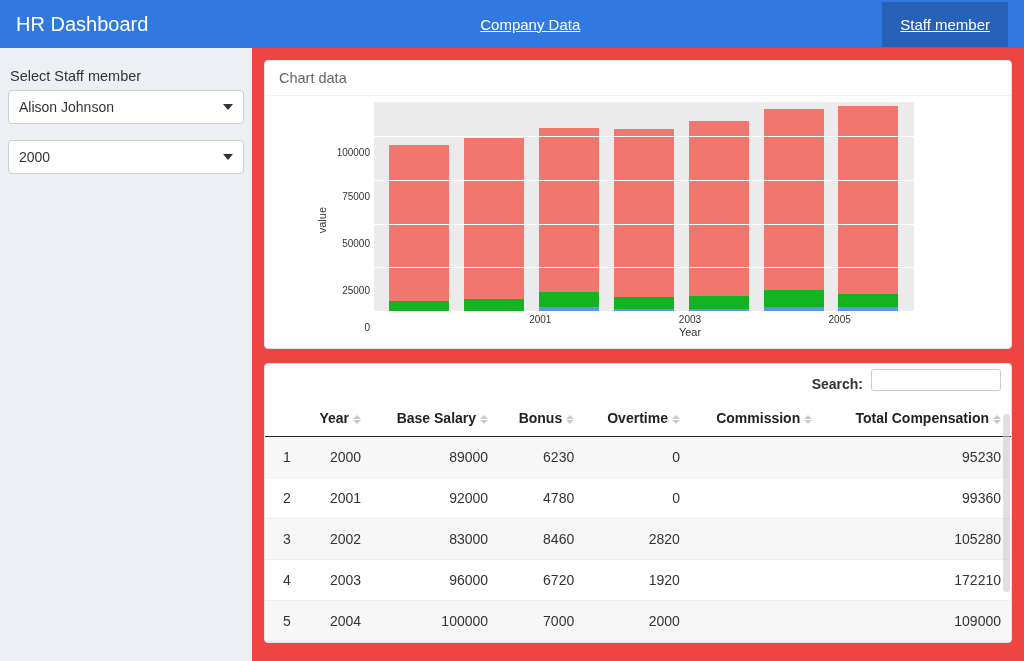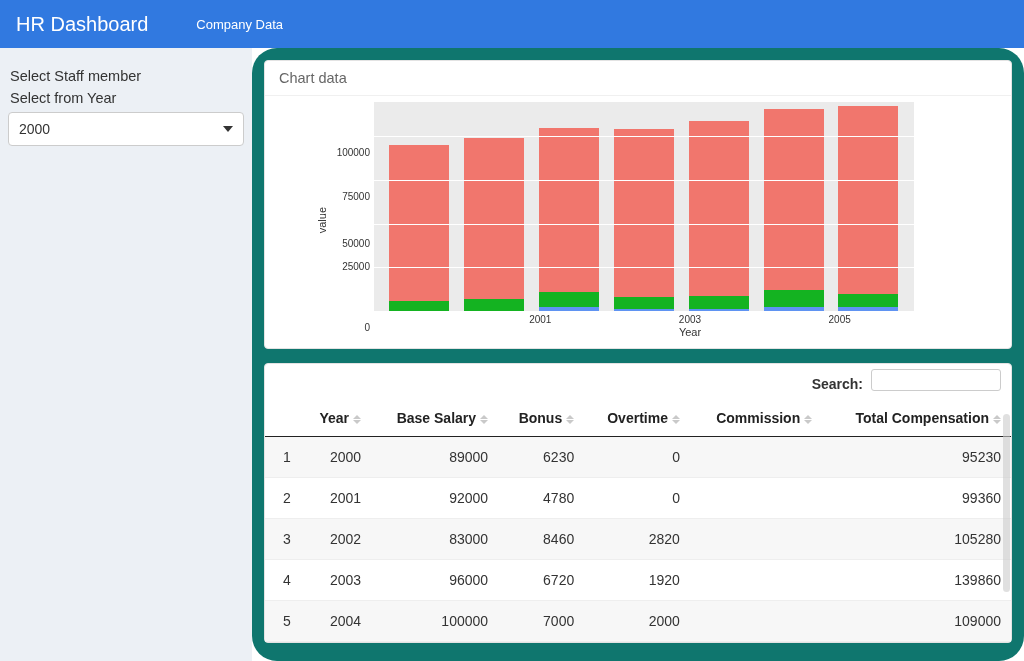--- a/index.html
+++ b/index.html
@@ -11,32 +11,34 @@
     width: 1024px;
     height: 661px;
     overflow: hidden;
   }
   .navbar {
     background: #3179e0;
     height: 48px;
     display: flex;
     align-items: center;
     padding: 0 16px;
+    justify-content: space-between;
   }
   .navbar .brand {
     color: #fff;
     font-size: 20px;
     font-weight: 400;
     margin-right: 30px;
   }
   .navbar .nav-item {
     color: #fff;
     padding: 14px 18px;
-    font-size: 13px;
+    font-size: 15px;
     cursor: pointer;
+    text-decoration: underline;
   }
   .navbar .nav-item.active {
     background: #2760b8;
   }
   .layout {
     display: flex;
     height: calc(100% - 48px);
     justify-content: space-between;
   }
   .sidebar {
@@ -68,23 +70,22 @@
   .selectbox .caret {
     width: 0; height: 0;
     border-left: 5px solid transparent;
     border-right: 5px solid transparent;
     border-top: 6px solid #333;
   }
   .main {
     flex: 1;
     padding: 12px 12px 0 12px;
     overflow-y: auto;
-    background: #0f766e;
+    background: #ef4444;
     position: relative;
-    border-radius: 25px;
   }
   .panel {
     border: 1px solid #e3e3e3;
     border-radius: 4px;
     margin-bottom: 14px;
     background: #fff;
   }
   .panel-heading {
     padding: 9px 14px;
     color: #666;
@@ -251,43 +252,47 @@
     border-radius: 5px;
     opacity: 0.6;
   }
 </style>
 </head>
 <body>
 
 <div class="navbar">
   <div class="brand">HR Dashboard</div>
   <div class="nav-item">Company Data</div>
+  <div class="nav-item active">Staff member</div>
 </div>
 
 <div class="layout">
   <div class="sidebar">
     <label>Select Staff member</label>
-    <label>Select from Year</label>
+    <div class="selectbox">
+      <span>Alison Johnson</span>
+      <span class="caret"></span>
+    </div>
     <div class="selectbox">
       <span>2000</span>
       <span class="caret"></span>
     </div>
   </div>
 
   <div class="main">
 
     <div class="panel">
       <div class="panel-heading">Chart data</div>
       <div class="panel-body">
         <div class="chart-wrap">
           <div class="chart-inner">
             <div class="ylabel">value</div>
             <div class="yticks" id="yticks">
                 <span style="bottom: -2px;">0</span>
-                <span style="bottom: 59px;">25000</span>
+                <span style="bottom: 35px;">25000</span>
                 <span style="bottom: 82px;">50000</span>
                 <span style="bottom: 129.25px;">75000</span>
                 <span style="bottom: 173px;">100000</span>
               </div>
             <div>
               <div class="chart-plot" id="chart-plot">
                 <div class="bars" id="bars">
                     <div class="bar-stack">
                       <div class="seg-overtime" style="height: 0px; background: rgb(95, 147, 242);"></div>
                       <div class="seg-bonus" style="height: 10.9025px; background: rgb(20, 179, 33);"></div>
@@ -391,21 +396,21 @@
               <td></td>
               <td>105280</td>
             </tr>
             <tr>
               <td class="idx">4</td>
               <td>2003</td>
               <td>96000</td>
               <td>6720</td>
               <td>1920</td>
               <td></td>
-              <td>139860</td>
+              <td>172210</td>
             </tr>
             <tr class="odd">
               <td class="idx">5</td>
               <td>2004</td>
               <td>100000</td>
               <td>7000</td>
               <td>2000</td>
               <td></td>
               <td>109000</td>
             </tr>

